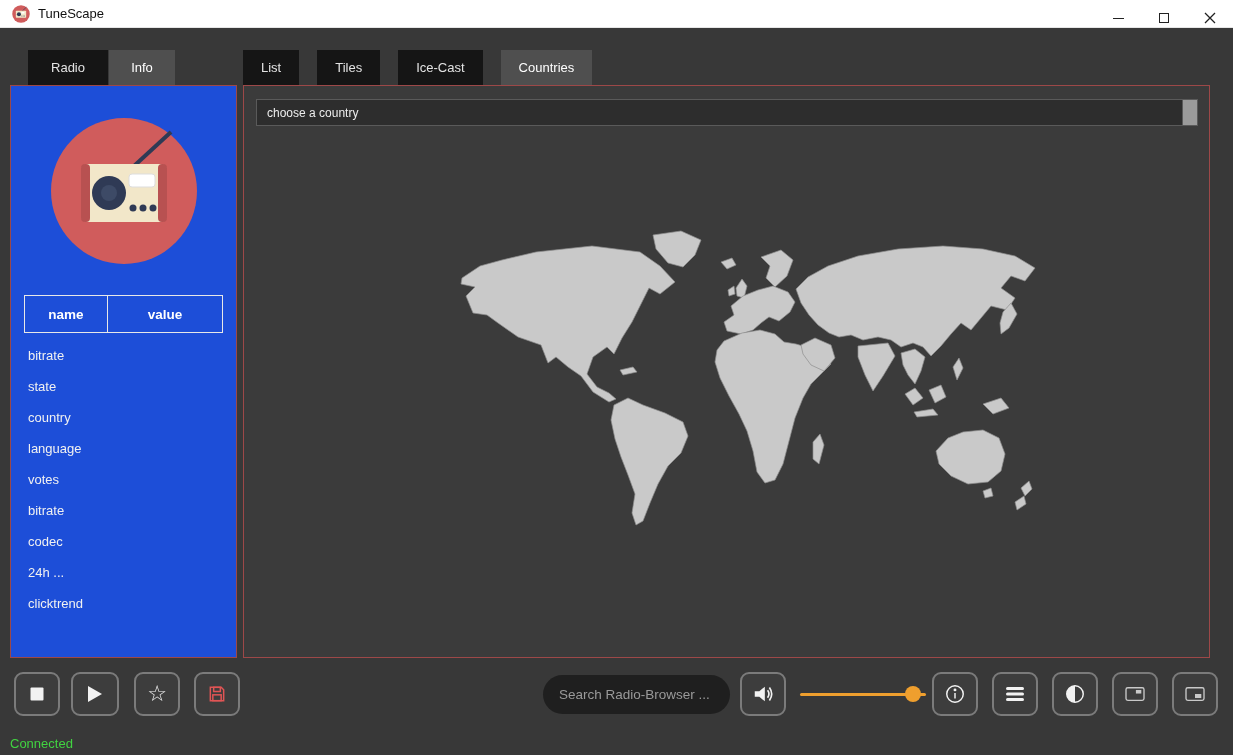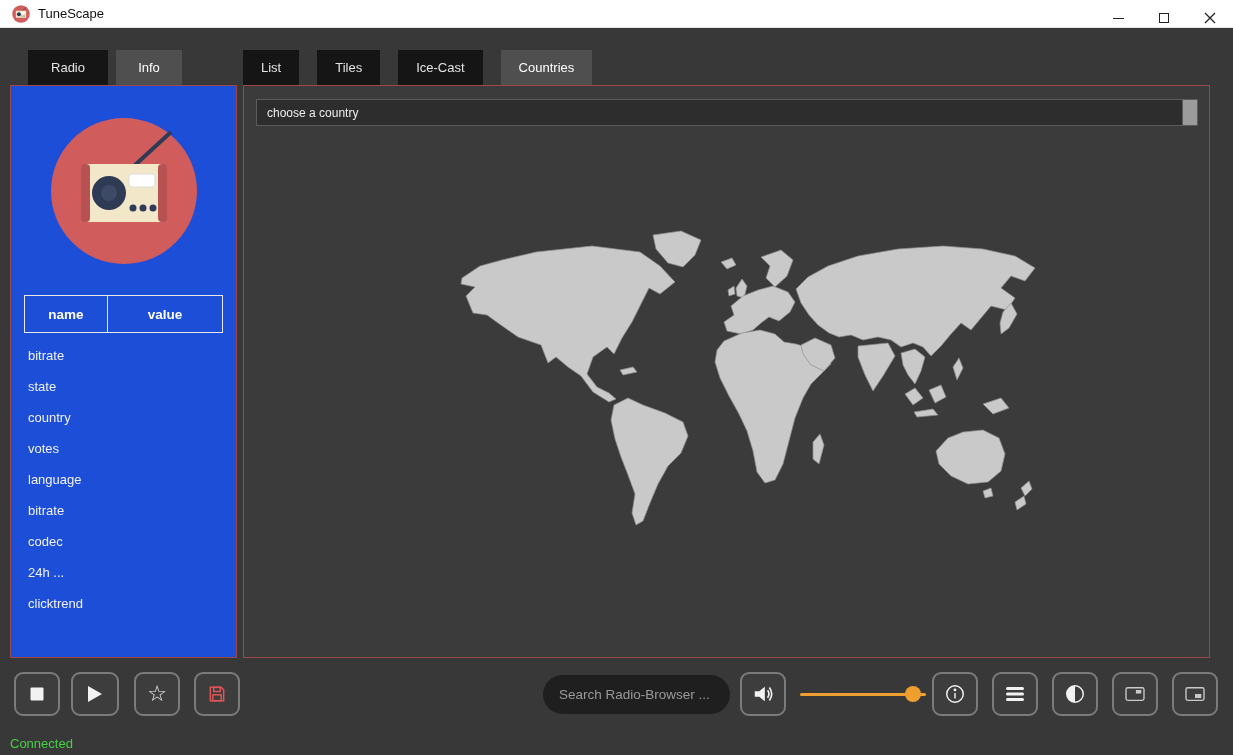--- a/index.html
+++ b/index.html
@@ -16,21 +16,21 @@
   .titlebar .logo{margin-left:12px;width:18px;height:18px;flex:0 0 auto;}
   .titlebar .title{margin-left:8px;font-size:13px;color:#111;}
   .wincontrols{position:absolute;right:0;top:0;height:36px;display:flex;}
   .winbtn{width:46px;height:36px;display:flex;align-items:center;justify-content:center;cursor:pointer;}
   .glyph-min{width:11px;height:1px;background:#222;}
   .glyph-max{width:10px;height:10px;border:1px solid #222;}
 
   
   .tab{height:35px;display:flex;align-items:center;justify-content:center;font-size:13px;color:#e3e3e3;cursor:pointer;background:#151515;padding:0 18px;}
   .tab.active{background:#4f4f4f;color:#ffffff;}
-  .left-tabs{position:absolute;left:10px;top:50px;display:flex;gap:8px;padding-left:18px;}
+  .left-tabs{position:absolute;left:10px;top:50px;display:flex;gap:1px;padding-left:18px;}
   .left-tabs .tab{min-width:66px;}
   .right-tabs{position:absolute;left:243px;top:50px;display:flex;gap:18px;}
 
   
   .left-panel{position:absolute;left:10px;top:85px;width:227px;height:573px;border:1px solid #9d4848;background:#1d4ed8;}
   .logo-big{display:block;margin:30px auto 0;}
   .info-table{margin:29px 13px 0;}
   .info-head{display:flex;}
   .info-head .cell{height:38px;display:flex;align-items:center;justify-content:center;border:1px solid #e8e8e8;color:#ffffff;font-weight:bold;font-size:13.5px;}
   .cell.c-name{width:84px;}
@@ -108,22 +108,22 @@
 
   <div class="info-table">
     <div class="info-head">
       <div class="cell c-name">name</div>
       <div class="cell c-value">value</div>
     </div>
     <div class="info-rows">
       <div class="info-row">bitrate</div>
       <div class="info-row">state</div>
       <div class="info-row">country</div>
+      <div class="info-row">language</div>
       <div class="info-row">votes</div>
-      <div class="info-row">language</div>
       <div class="info-row">bitrate</div>
       <div class="info-row">codec</div>
       <div class="info-row">24h ...</div>
       <div class="info-row">clicktrend</div>
     </div>
   </div>
 </div>
 
 <div class="right-tabs">
   <div class="tab">List</div>

